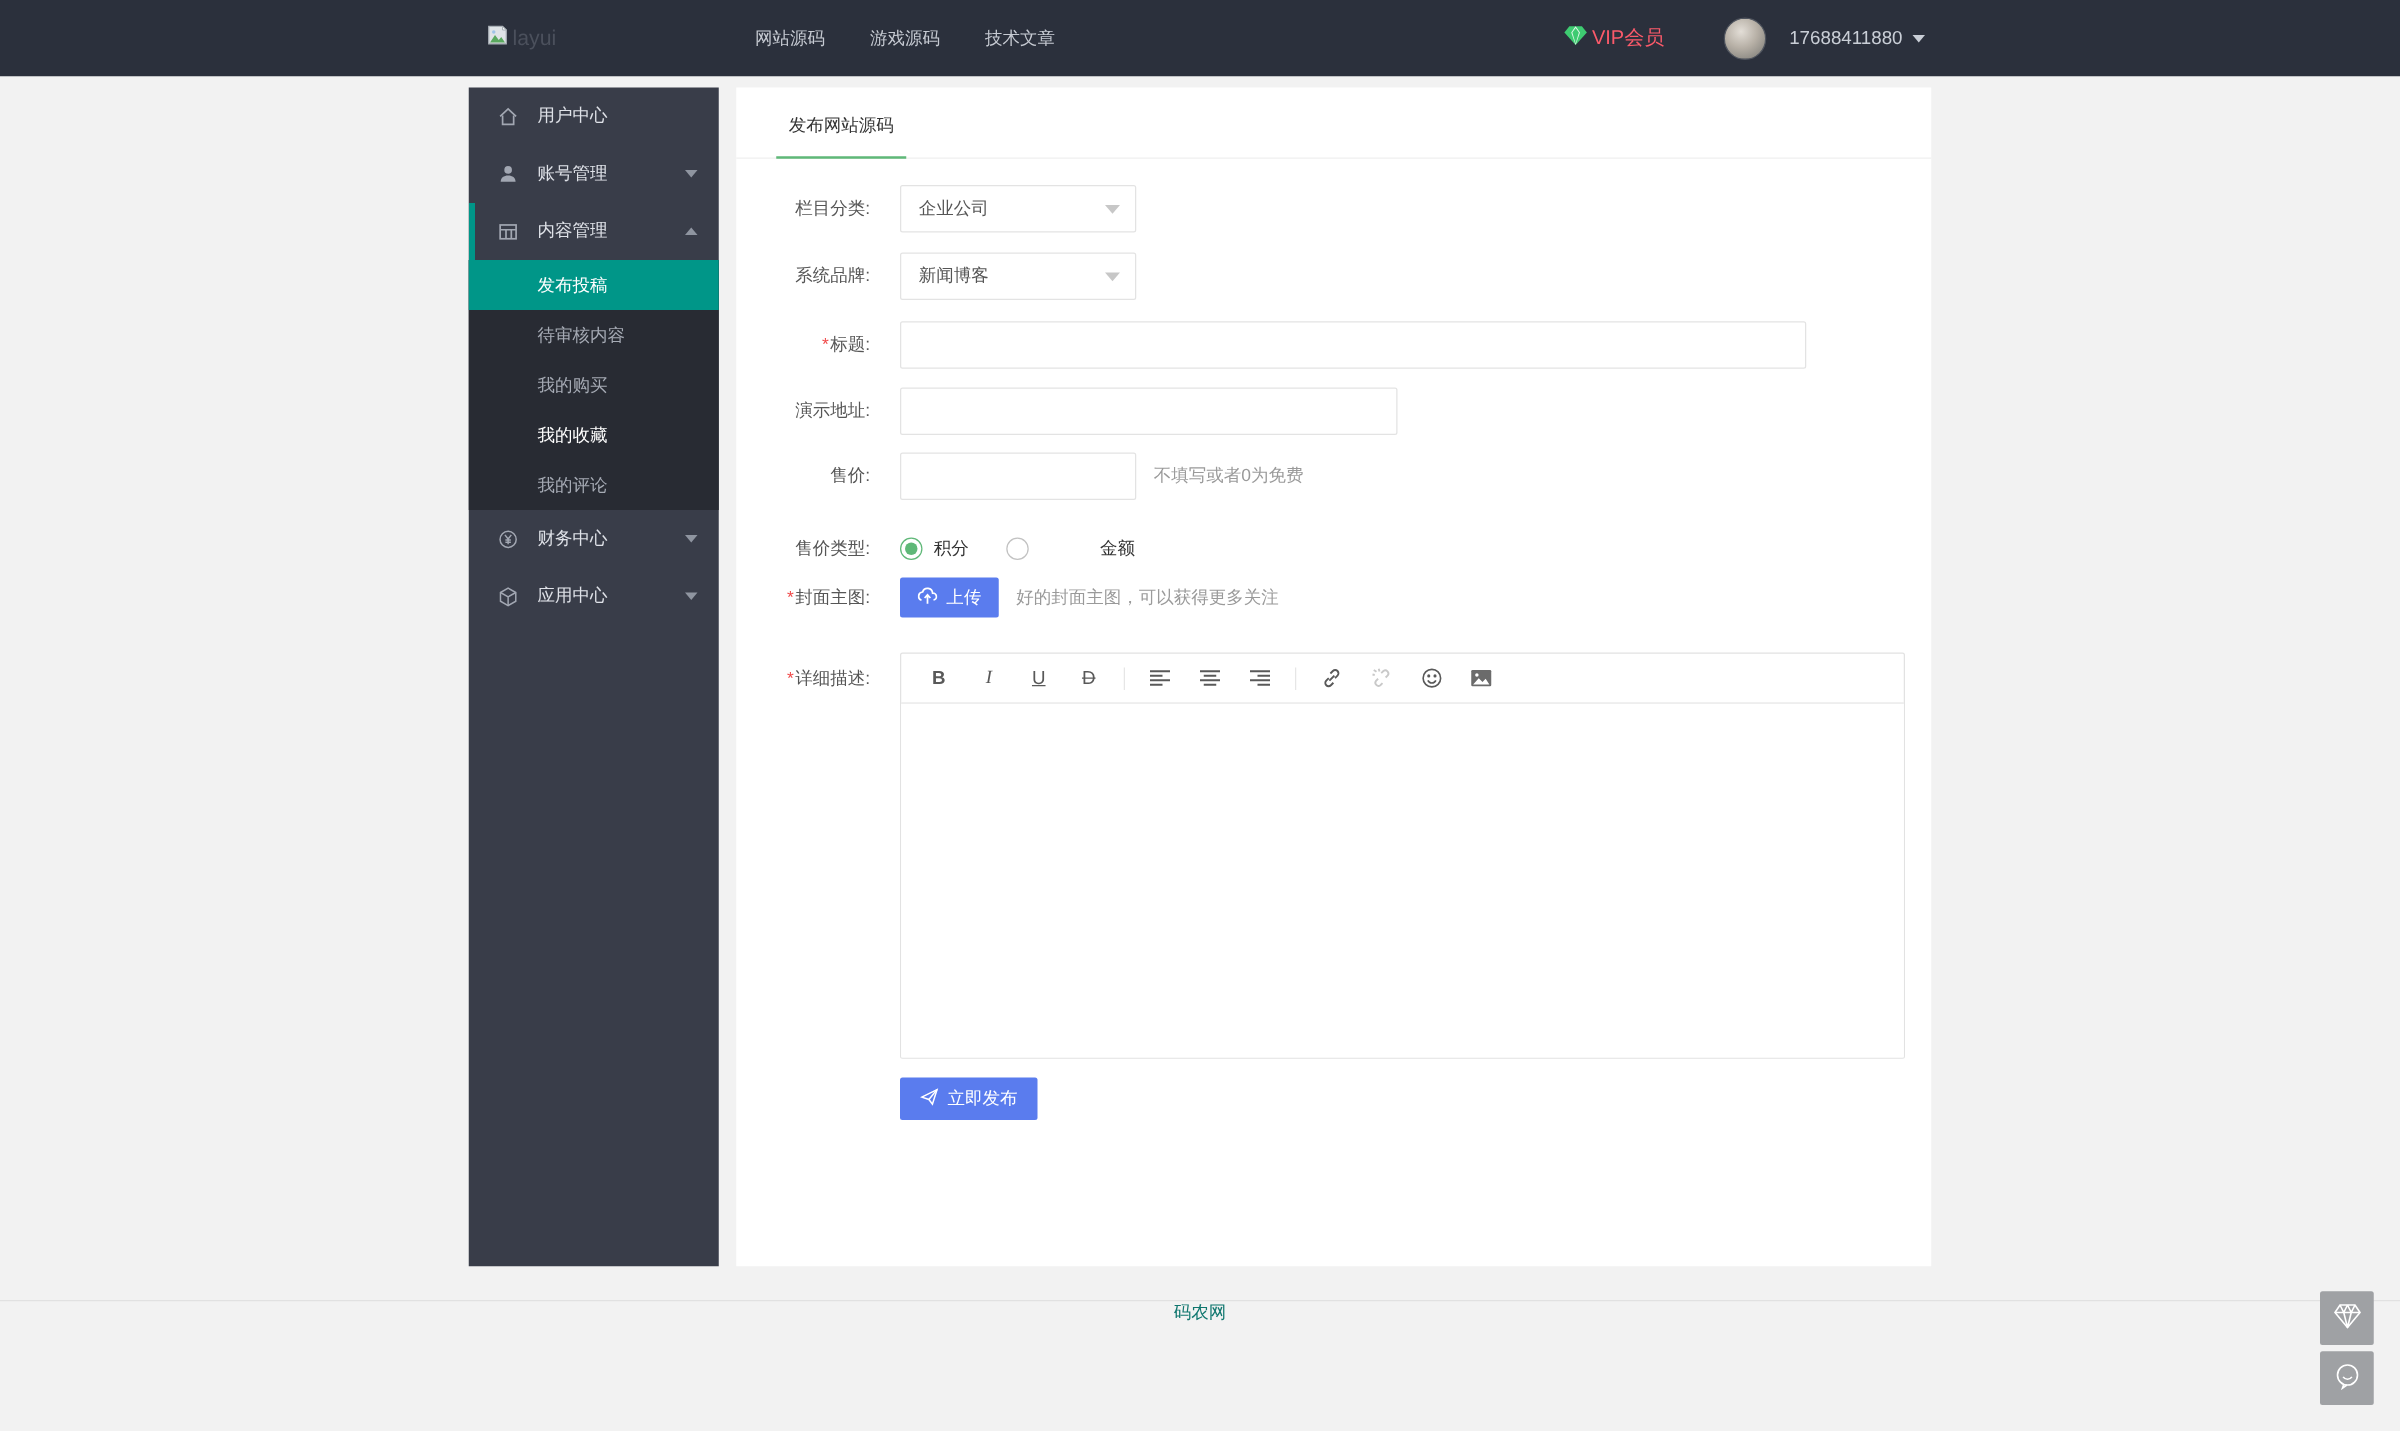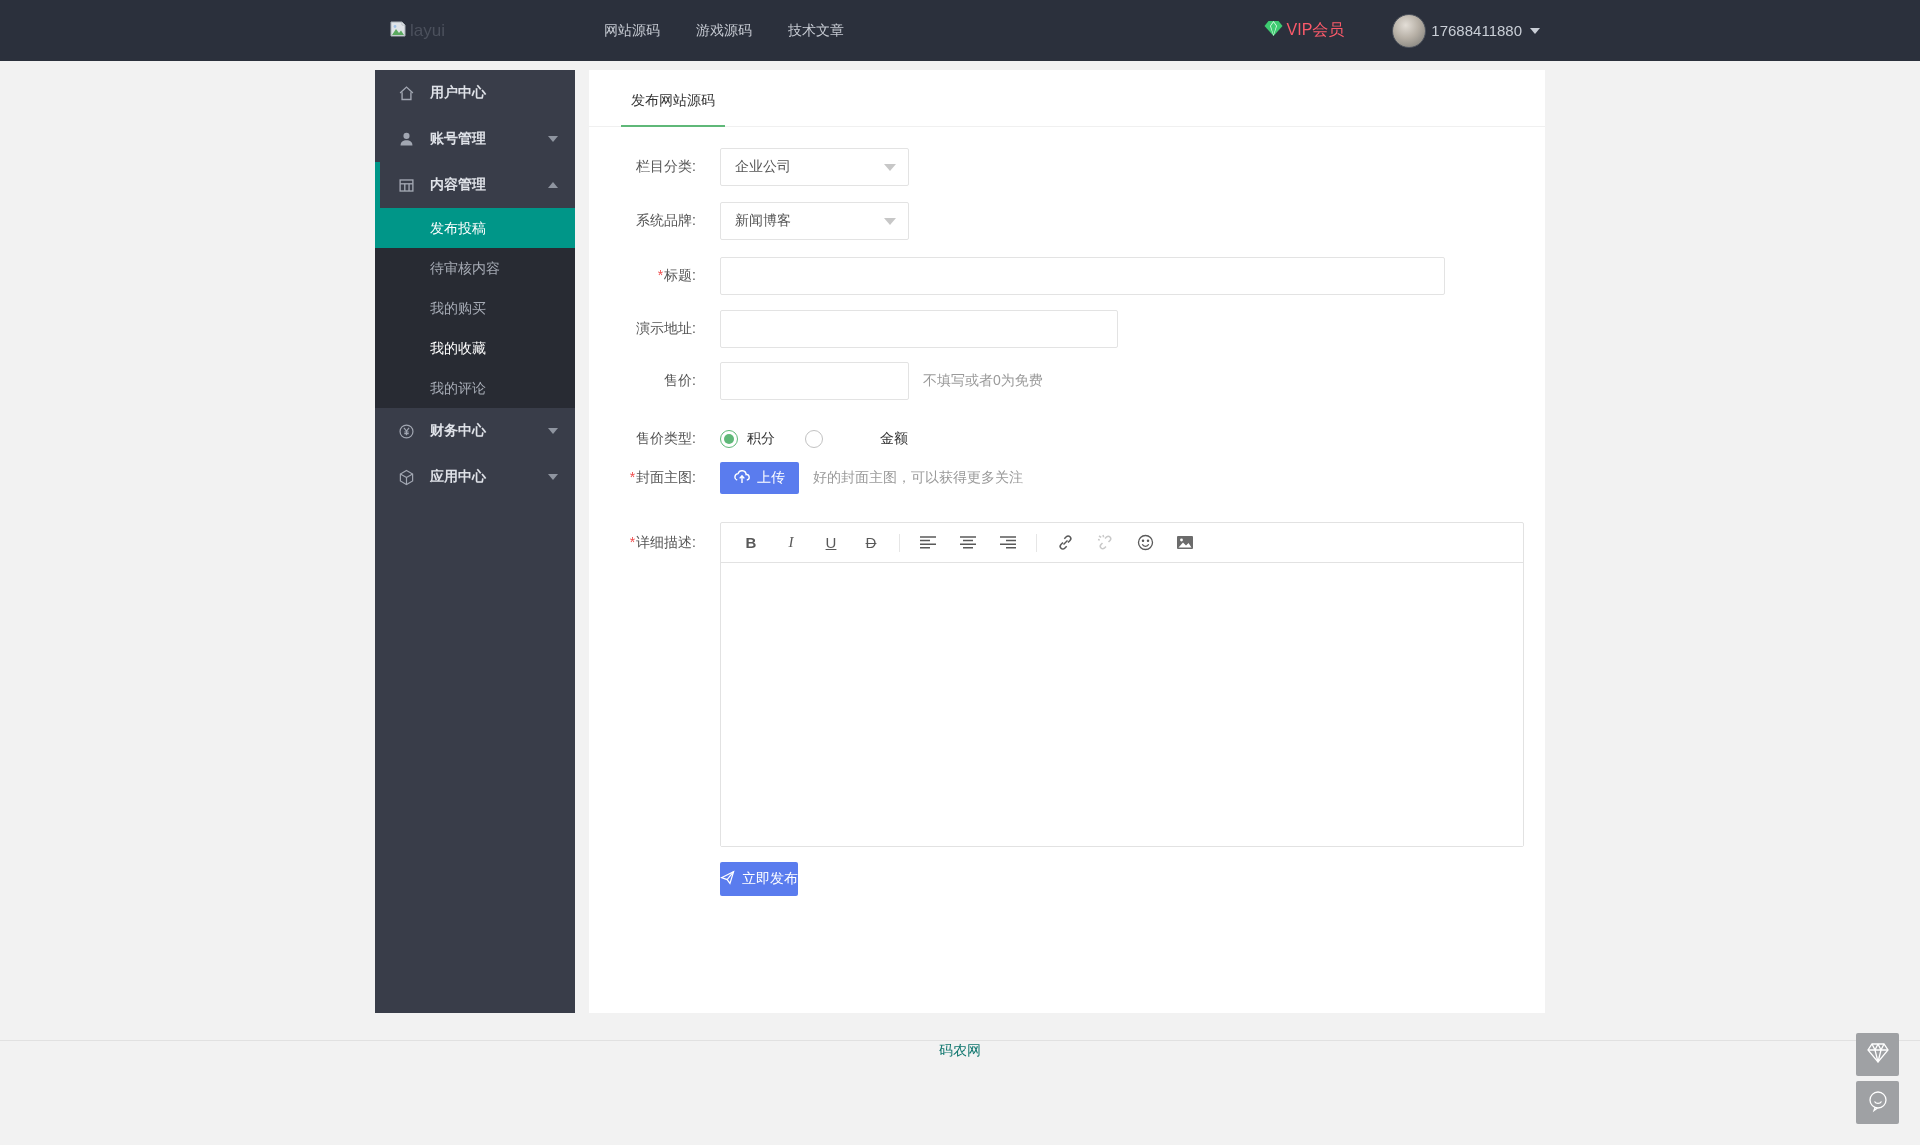--- a/index.html
+++ b/index.html
@@ -14,31 +14,31 @@
   .nav-inner { width:1160px; height:100%; margin:0 auto; display:flex; align-items:center; }
   .logo { display:flex; align-items:center; margin-left:8px; width:114px; cursor:pointer; }
   .logo-text { color:#4b505c; font-size:17px; margin-left:2px; }
   .nav-menu { display:flex; margin-left:84px; height:100%; }
   .nav-item { padding:0 18px; line-height:61px; font-size:14px; color:#c6cad2; cursor:pointer; }
   .nav-right { margin-left:auto; display:flex; align-items:center; }
   .vip { display:flex; align-items:center; gap:4px; color:#fb5a6a; font-size:16px; cursor:pointer; }
   .avatar { width:34px; height:34px; border-radius:50%; margin-left:48px;
             background:radial-gradient(circle at 40% 32%, #e3ded7 0%, #b7b0a6 45%, #767672 100%);
             border:1px solid #50555f; cursor:pointer; }
-  .username { color:#c9ced6; font-size:15px; margin-left:5px; cursor:pointer; display:flex; align-items:center; }
+  .username { color:#c9ced6; font-size:15px; margin-left:18px; cursor:pointer; display:flex; align-items:center; }
   .caret { width:0; height:0; border-left:5px solid transparent; border-right:5px solid transparent;
            border-top:6px solid #c9ced6; margin-left:8px; }
   
   .page { width:1170px; margin:9px auto 0; display:flex; justify-content:space-between; height:943px; }
   
   .sidebar { width:200px; background:#393d49; flex:none; }
   .side-item { height:46px; display:flex; align-items:center; position:relative;
                color:#dfe2e8; font-size:14px; cursor:pointer; }
   .side-item .s-icon { width:17px; height:17px; margin-left:23px; color:#a2a7b2; flex:none; }
-  .side-item .s-label { margin-left:15px;font-weight:bold; }
+  .side-item .s-label { margin-left:15px; }
   .side-item .s-caret { position:absolute; right:17px; width:0; height:0;
       border-left:5px solid transparent; border-right:5px solid transparent; }
   .s-caret.down { border-top:6px solid #8f95a0; }
   .s-caret.up { border-bottom:6px solid #8f95a0; }
   .side-item.expanded { box-shadow:inset 5px 0 0 #009688; }
   .submenu { background:#282b33; }
   .sub-item { height:40px; line-height:40px; padding-left:55px; font-size:14px;
               color:#a6abb5; cursor:pointer; }
   .sub-item.active { background:#009688; color:#fff; }
   .sub-item.bright { color:#ffffff; }
@@ -82,21 +82,21 @@
   .ed-btn { width:34px; height:26px; display:flex; align-items:center; justify-content:center;
             color:#595959; font-size:15px; cursor:pointer; margin:0 3px; }
   .ed-b { font-weight:bold; }
   .ed-i { font-style:italic; font-family:"Liberation Serif","DejaVu Serif",serif; }
   .ed-u { text-decoration:underline; }
   .ed-d { text-decoration:line-through; }
   .ed-sep { width:1px; height:18px; background:#e6e6e6; margin:0 8px; }
   .ed-dim { color:#c9c9c9; }
   .ed-body { height:283px; background:#fff; cursor:text; }
   .row-submit { margin-left:131px; margin-top:0; }
-  .btn-submit { height:34px; padding:0 0; font-size:14px; }
+  .btn-submit { height:34px; padding:0 16px; font-size:14px; }
   
   .footer { margin-top:27px; border-top:1px solid #e1e1e1; height:105px; text-align:center; }
   .footer-text { display:inline-block; font-size:14px; color:#0f766e; }
   
   .fixbar { position:absolute; right:21px; top:1033px; display:flex; flex-direction:column; gap:5px; }
   .fix-btn { width:43px; height:43px; background:#9fa1a4; border-radius:2px; border:none;
              display:flex; align-items:center; justify-content:center; cursor:pointer; color:#fff; }
 </style>
 </head>
 <body>

